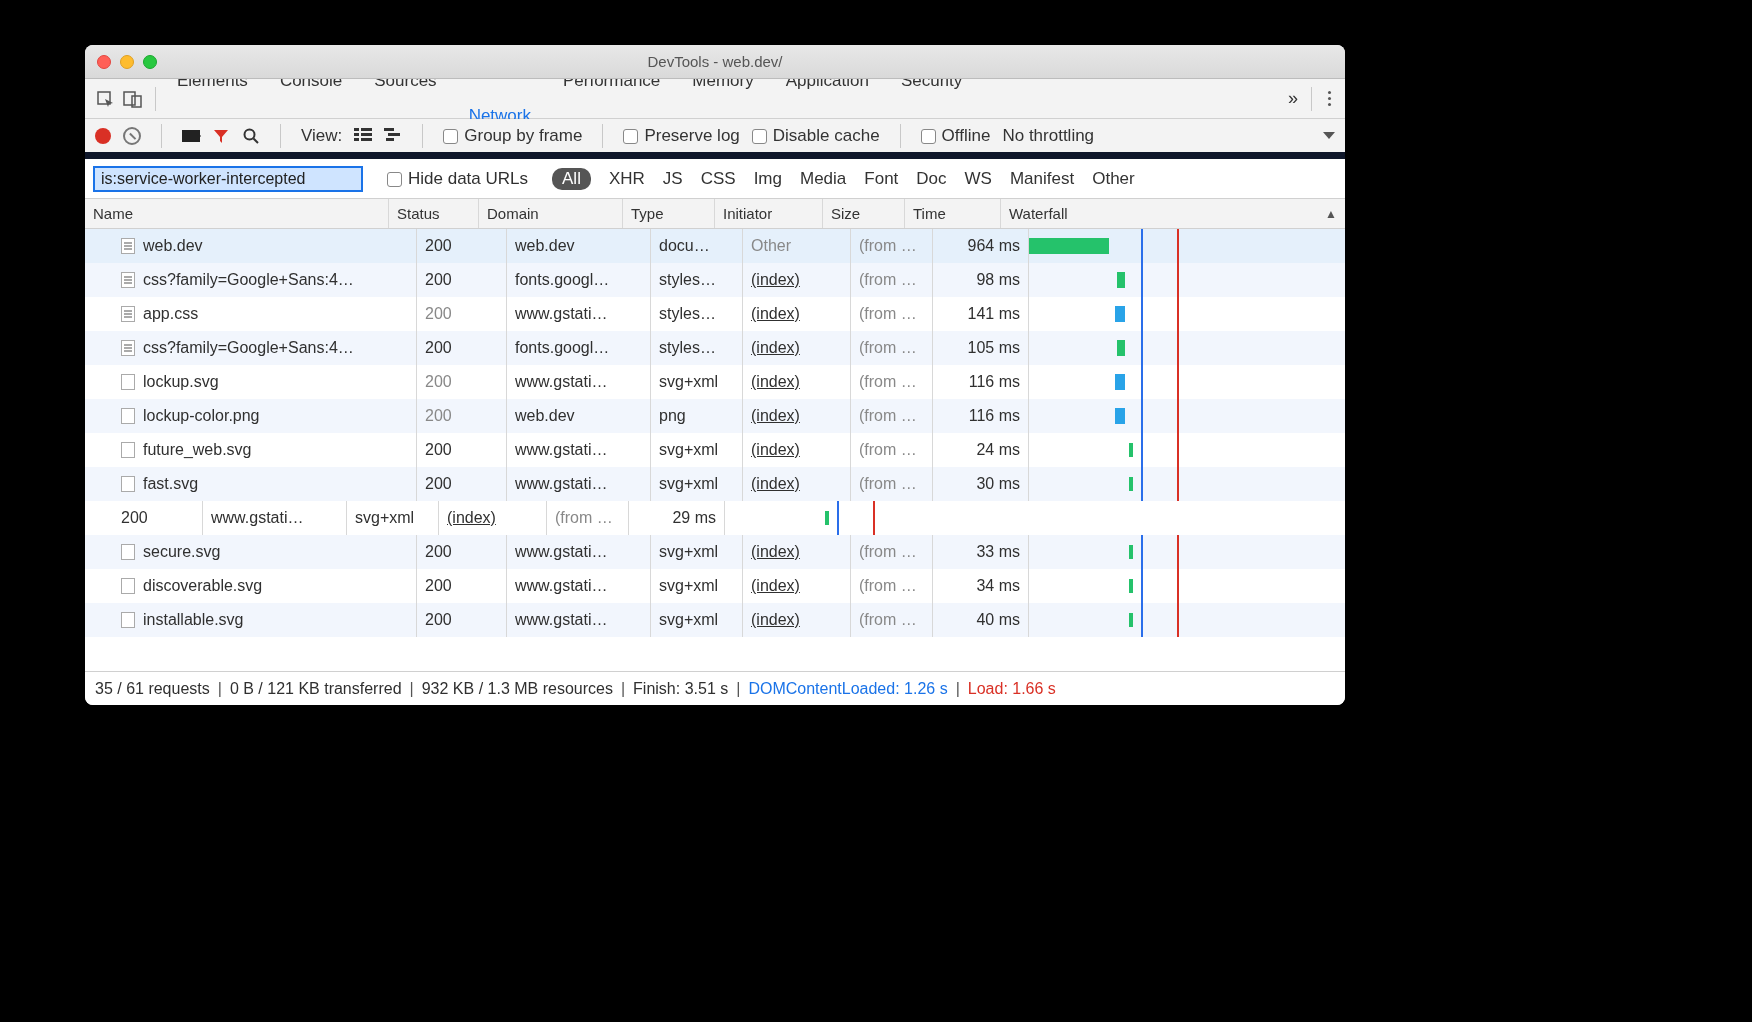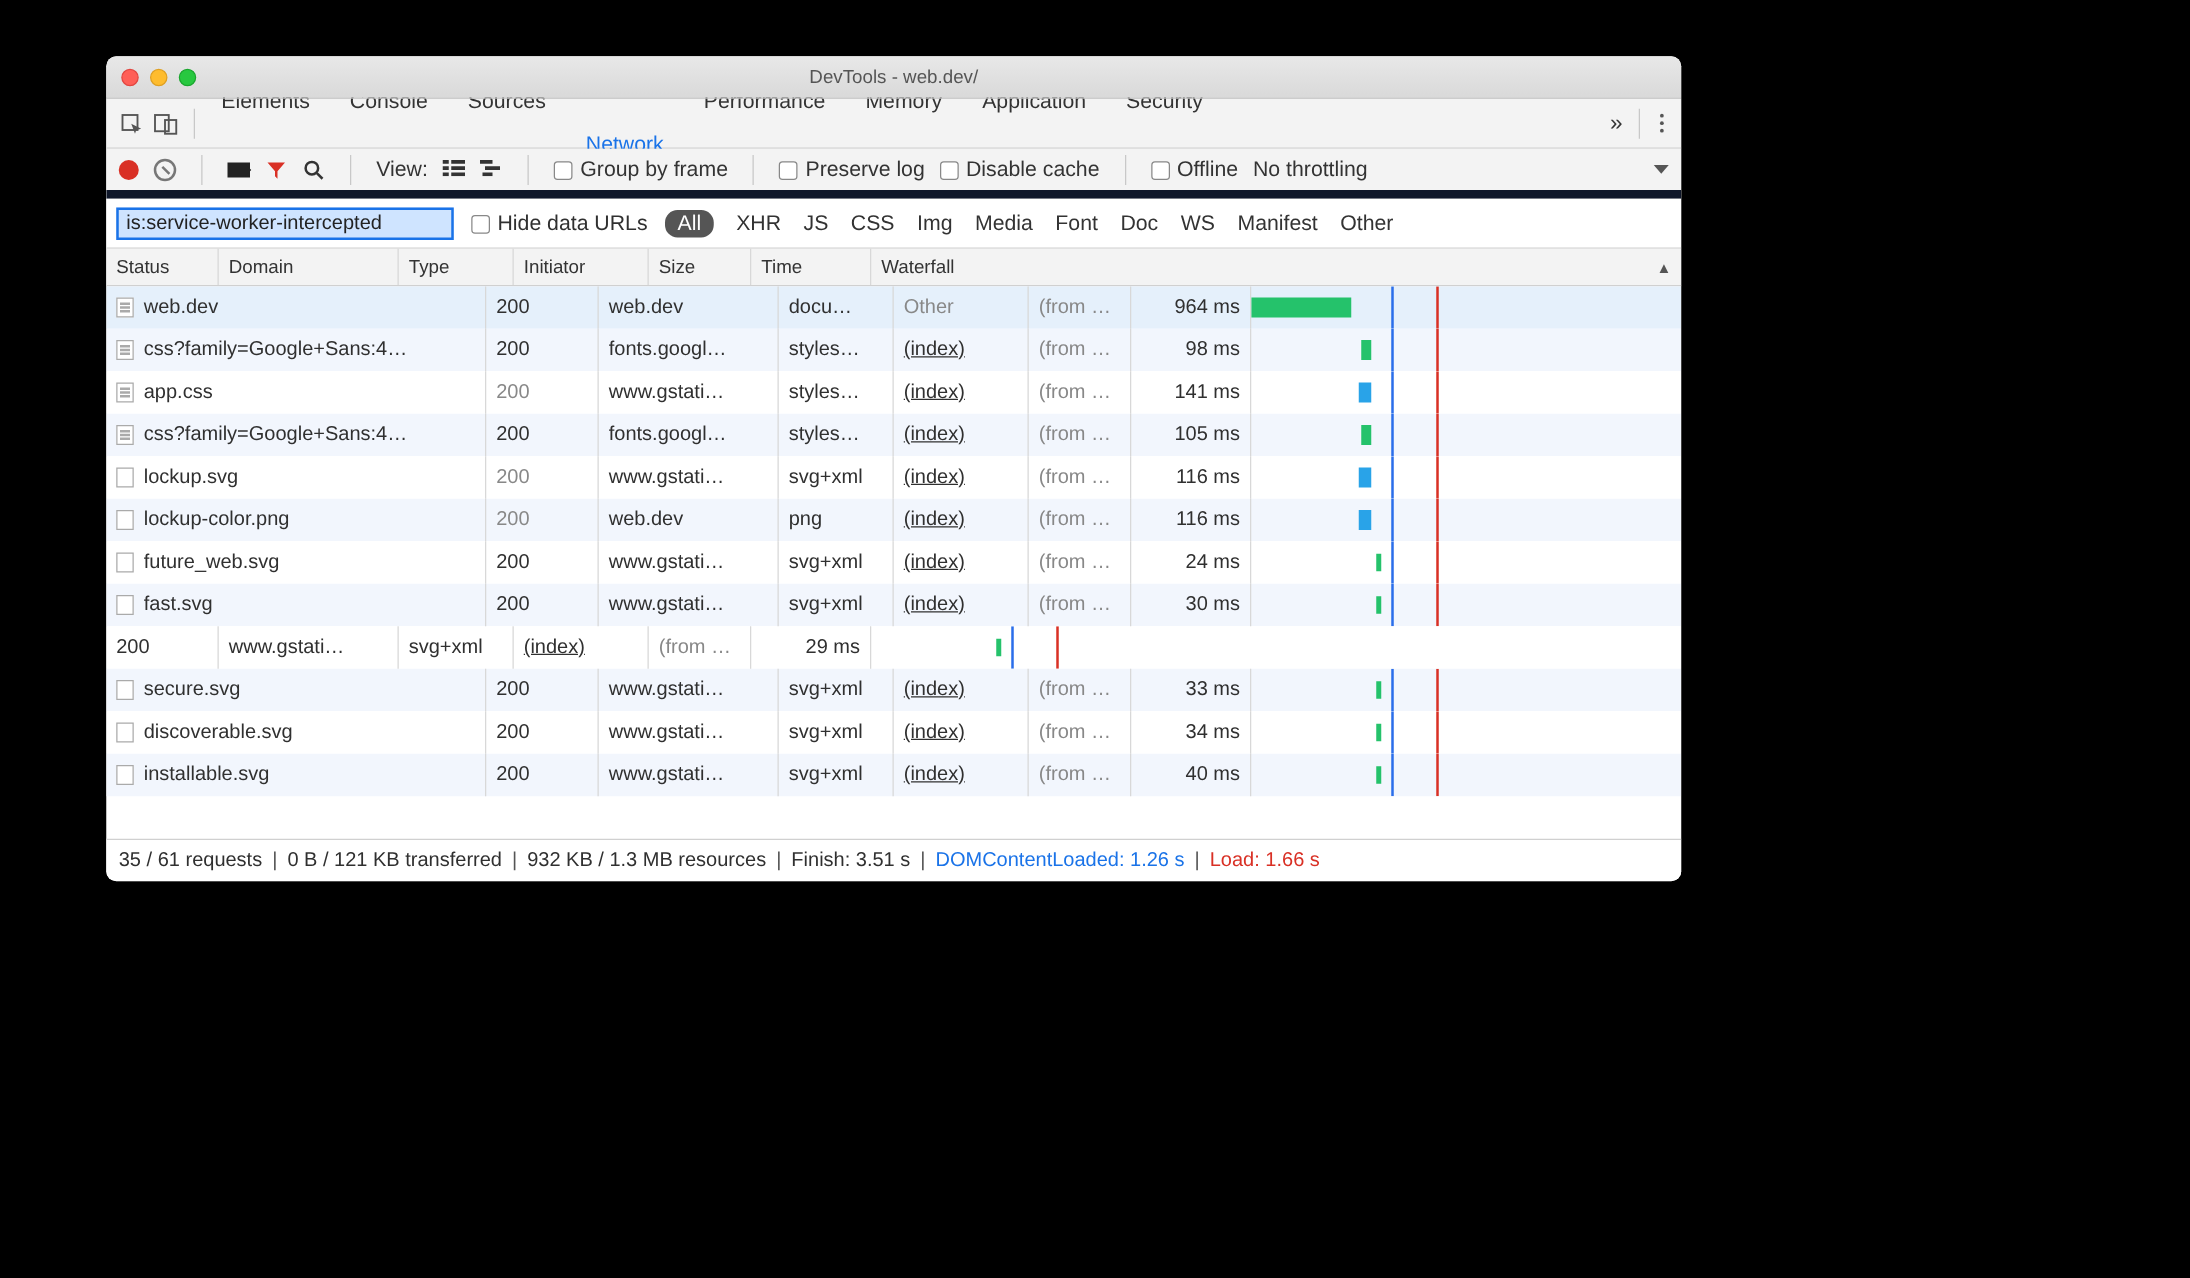--- a/index.html
+++ b/index.html
@@ -107,21 +107,21 @@
   .toolbar .lbl { white-space:nowrap; cursor:pointer;}
   .caret-down { width:0;height:0;border-left:6px solid transparent;border-right:6px solid transparent;border-top:7px solid #555;cursor:pointer;}
   
   .filterrow {
     height: 40px;
     background:#fff;
     border-bottom:1px solid #d0d0d0;
     display:flex; align-items:center;
     padding: 0 8px;
     flex:none;
-    gap: 14px;
+    gap: 24px;
     font-size:17px;
   }
   .filter-input {
     border:2px solid #1a73e8;
     background:#cfe4ff;
     color:#222;
     font-size:16px;
     padding:2px 6px;
     width: 270px;
     font-family:inherit;
@@ -148,21 +148,21 @@
   .col-type{width:92px;}
   .col-initiator{width:108px;}
   .col-size{width:82px;text-align:center;}
   .col-time{width:96px;text-align:right;}
   .col-waterfall{flex:1;position:relative;}
   .thead .col-waterfall { border-right:none; }
   .th { cursor:pointer; display:flex; align-items:center; }
   .th .sortarrow { margin-left:auto; font-size:12px; color:#555;}
   
   .tbody { flex:1; overflow:hidden; position:relative; }
-  .row { display:flex; height:34px; font-size:16px; color:#303030;}
+  .row { display:flex; height:34px; font-size:16px; color:#303030;padding-left:28px;}
   .row:nth-child(odd){background:#fff;}
   .row:nth-child(even){background:#f2f6fd;}
   .row.selected { background:#e5f0fb !important; }
   .row .td { display:flex; align-items:center; }
   .file-icon {
     width:14px;height:16px;border:1px solid #aaa;background:#fff;margin-right:8px;flex:none;position:relative;
   }
   .file-icon.doc::after { content:""; position:absolute; left:2px; right:2px; top:3px; height:2px; box-shadow: 0 0 0 #aaa, 0 3px 0 #aaa, 0 6px 0 #aaa; background:#aaa; }
   .grey { color:#888; }
   .init-link { text-decoration:underline; color:#303030; cursor:pointer; }
@@ -298,20 +298,21 @@
         <span class="chip">Media</span>
         <span class="chip">Font</span>
         <span class="chip">Doc</span>
         <span class="chip">WS</span>
         <span class="chip">Manifest</span>
         <span class="chip">Other</span>
       </div>
   </div>
 
   <div class="thead">
+    <div class="th col-name">Name</div>
     <div class="th col-status">Status</div>
     <div class="th col-domain">Domain</div>
     <div class="th col-type">Type</div>
     <div class="th col-initiator">Initiator</div>
     <div class="th col-size">Size</div>
     <div class="th col-time">Time</div>
     <div class="th col-waterfall">
         <span>Waterfall</span>
         <span class="sortarrow">▲</span>
       </div>

